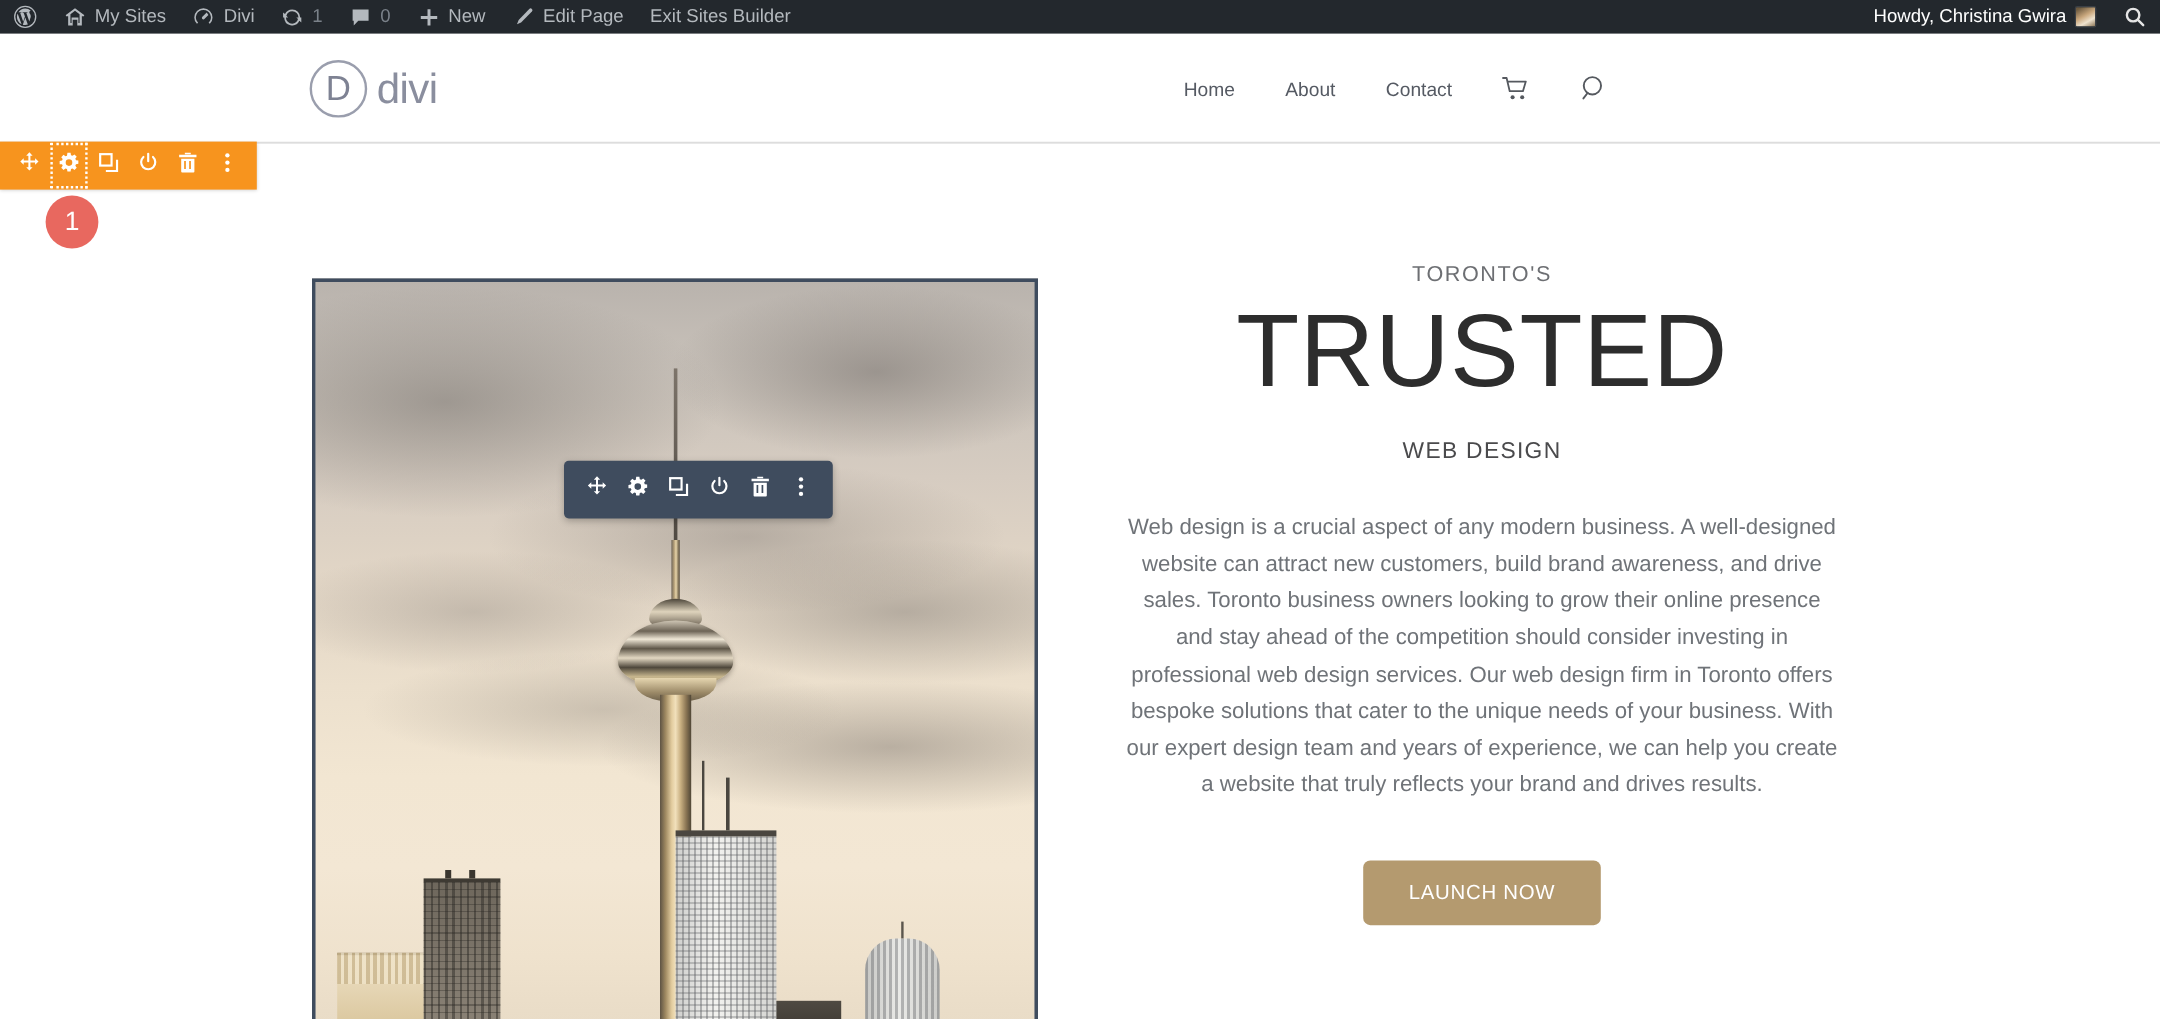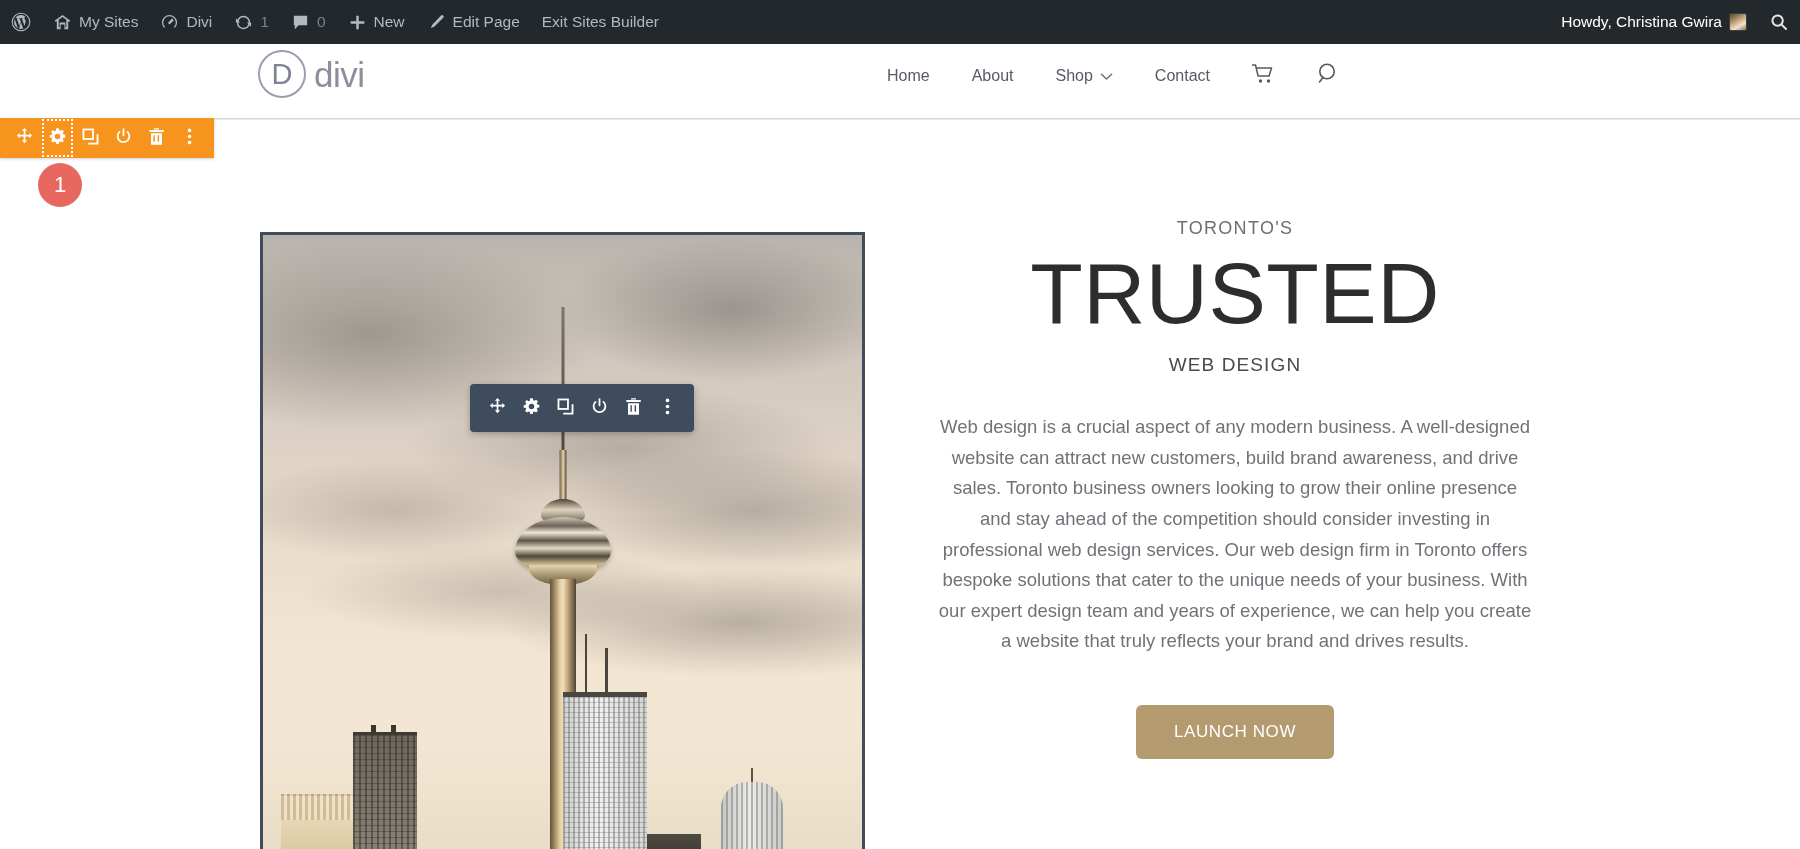--- a/index.html
+++ b/index.html
@@ -6,21 +6,21 @@
   html, body {
     width: 1800px; height: 849px;
     overflow: hidden;
     background: #ffffff;
     font-family: "Liberation Sans", sans-serif;
   }
 
   
   .adminbar {
     position: absolute; top: 0; left: 0;
-    width: 1800px; height: 44px;
+    width: 1800px; height: 28px;
     background: #23282d;
     display: flex; align-items: center;
     color: #b4b9be;
     font-size: 15.5px;
     z-index: 200;
   }
   .ab-item {
     display: flex; align-items: center; gap: 7px;
     height: 34px; padding: 0 11px;
     color: #b4b9be; white-space: nowrap;
@@ -249,21 +249,21 @@
   }
   .eyebrow {
     font-size: 18px; letter-spacing: 1.3px;
     color: #6d6f73; font-weight: 400;
     margin-bottom: 10px;
   }
   .bigtitle {
     font-size: 86px; line-height: 1.04;
     font-weight: 300; color: #2d2d2d;
     letter-spacing: 0.5px;
-    margin-bottom: 16px;
+    margin-bottom: 28px;
   }
   .subtitle {
     font-size: 19px; letter-spacing: 1.1px;
     color: #4a4a4c; margin-bottom: 36px;
   }
   .bodytext {
     font-size: 18.5px; line-height: 1.65;
     color: #6f7378; font-weight: 400;
     padding: 0 8px;
   }
@@ -378,28 +378,20 @@
   <nav class="mainnav">
 
     <div class="navitem">
       <span>Home</span>
     </div>
 
     <div class="navitem">
       <span>About</span>
     </div>
 
-    <div class="navitem">
-      <span>Shop</span>
-      <span class="chev">
-        <svg width="13" height="9" viewBox="0 0 13 9" fill="none" stroke="#6a6f77" stroke-width="1.5" stroke-linecap="round" stroke-linejoin="round">
-          <path d="M1.4 2.2 6.5 7l5.1-4.8"></path>
-        </svg>
-      </span>
-    </div>
 
 
 
     <div class="navitem">
       <span>Contact</span>
     </div>
 
     <div class="navicon">
       <span>
         <svg width="25" height="22" viewBox="0 0 25 22" fill="none" stroke="#55595f" stroke-width="1.5" stroke-linecap="round" stroke-linejoin="round">

